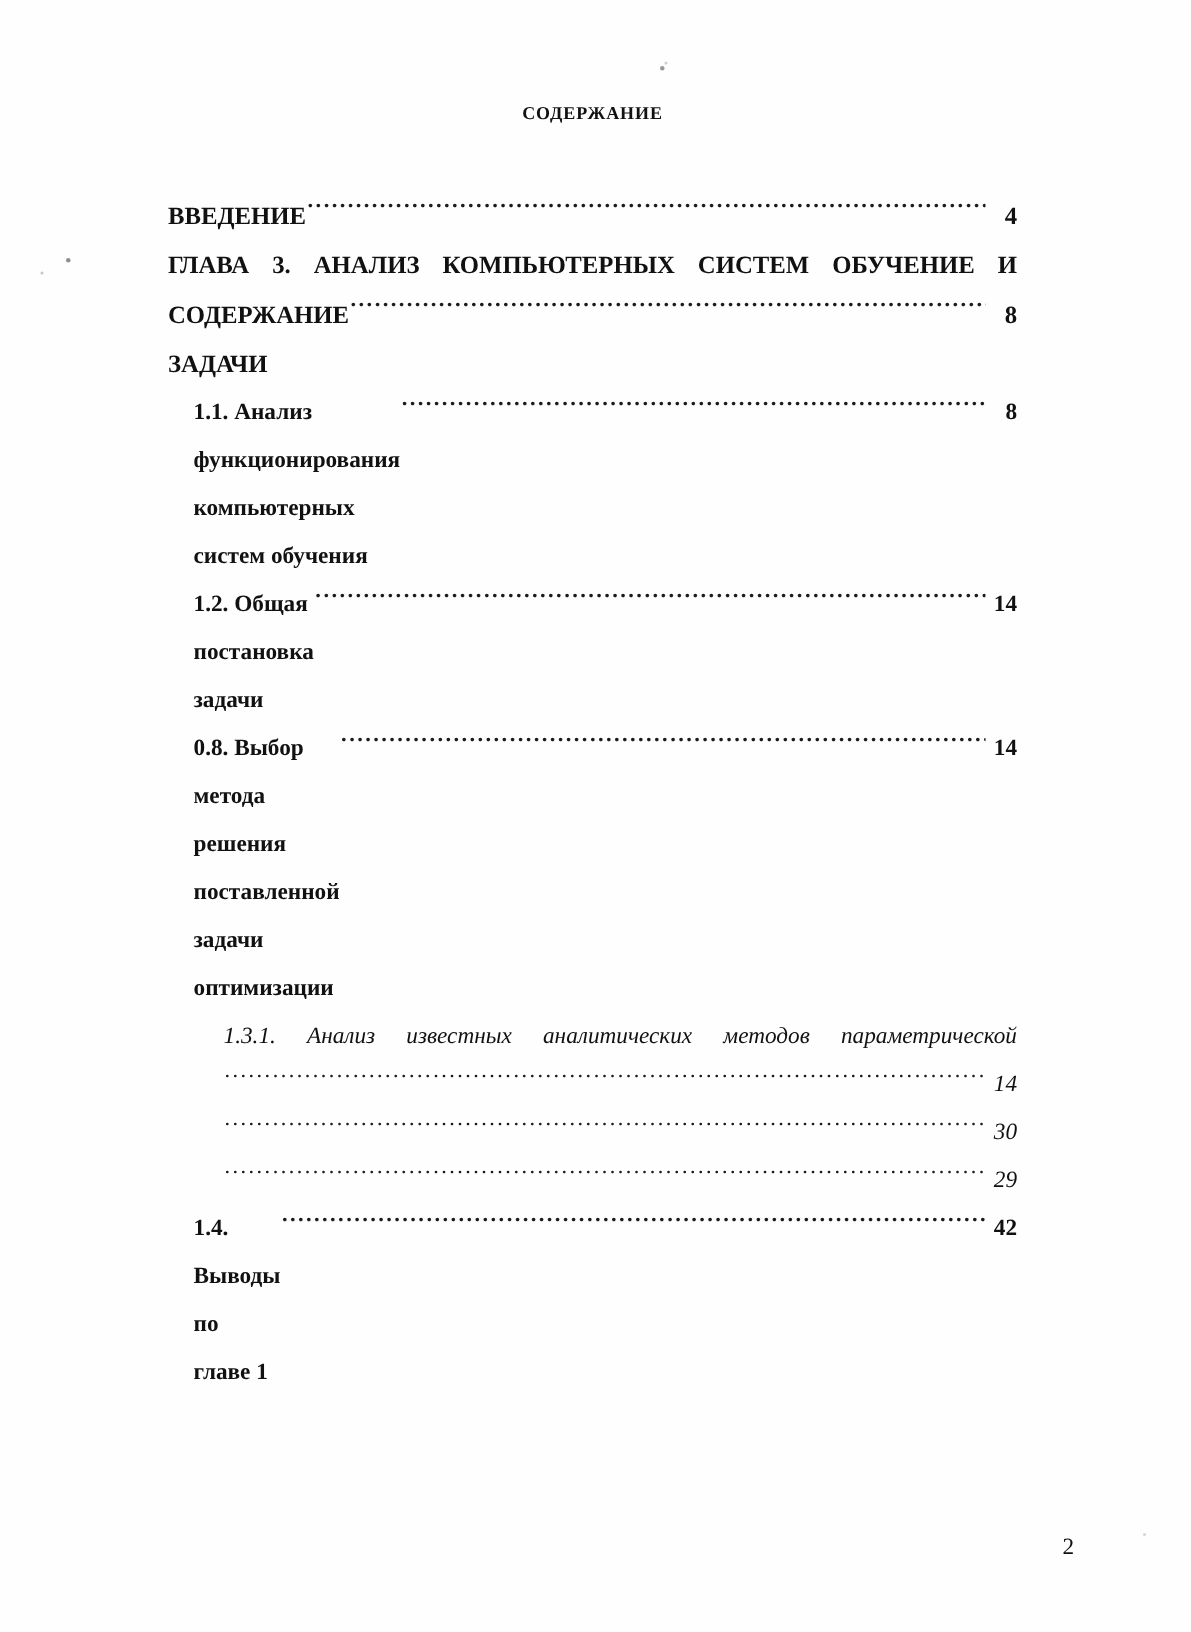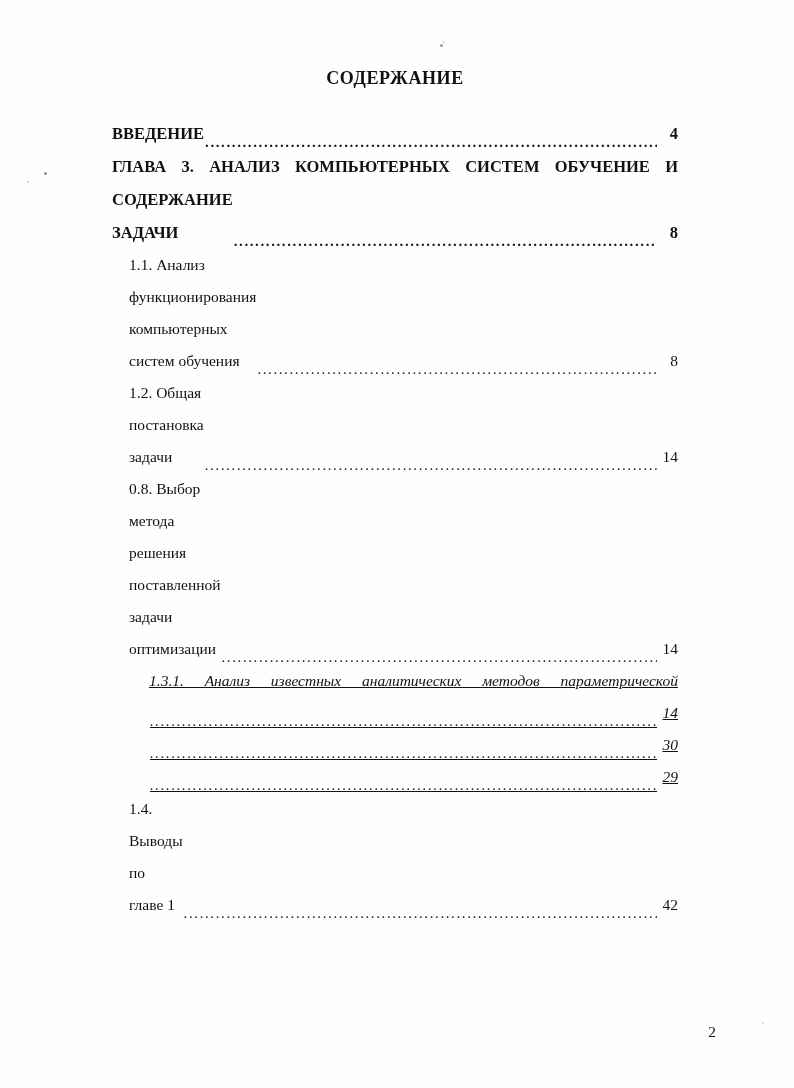--- a/index.html
+++ b/index.html
@@ -33,41 +33,41 @@
   .content {
     position: absolute;
     left: 112px;
     top: 68px;
     width: 566px;
   }
 
   .doc-title {
     text-align: center;
     font-weight: bold;
-    font-size: 18px;
+    font-size: 12px;
     letter-spacing: 0.6px;
-    margin: 0 0 28px 0;
+    margin: 0 0 44px 0;
   }
 
   .toc {
     margin: 0;
     padding: 0;
     list-style: none;
   }
 
   .entry {
     position: relative;
     margin: 0 0 0 0;
     display: block;
   }
 
   
   .row {
     display: flex;
-    align-items: flex-end;
+    align-items: flex-start;
     width: 100%;
   }
   .row .txt {
     white-space: pre-wrap;
   }
   .leader {
     flex: 1 1 auto;
     overflow: hidden;
     white-space: nowrap;
     margin: 0 1px;
@@ -96,31 +96,30 @@
     line-height: 33px;
     margin-left: 0;
   }
   .lvl-chapter {
     font-weight: bold;
     font-size: 16.5px;
     line-height: 33px;
     margin-left: 0;
   }
   .lvl-sec {
-    font-weight: normal;
+    font-weight: bold;
     font-size: 15.5px;
     line-height: 32px;
     margin-left: 17px;
   }
   .lvl-sub {
     font-style: italic;
     font-size: 15.5px;
     line-height: 32px;
     margin-left: 37px;
-    text-decoration: underline;
   }
 
   .chapter-words {
     word-spacing: 0.18em;
   }
 
   .footer-num {
     position: absolute;
     right: 78px;
     bottom: 47px;

